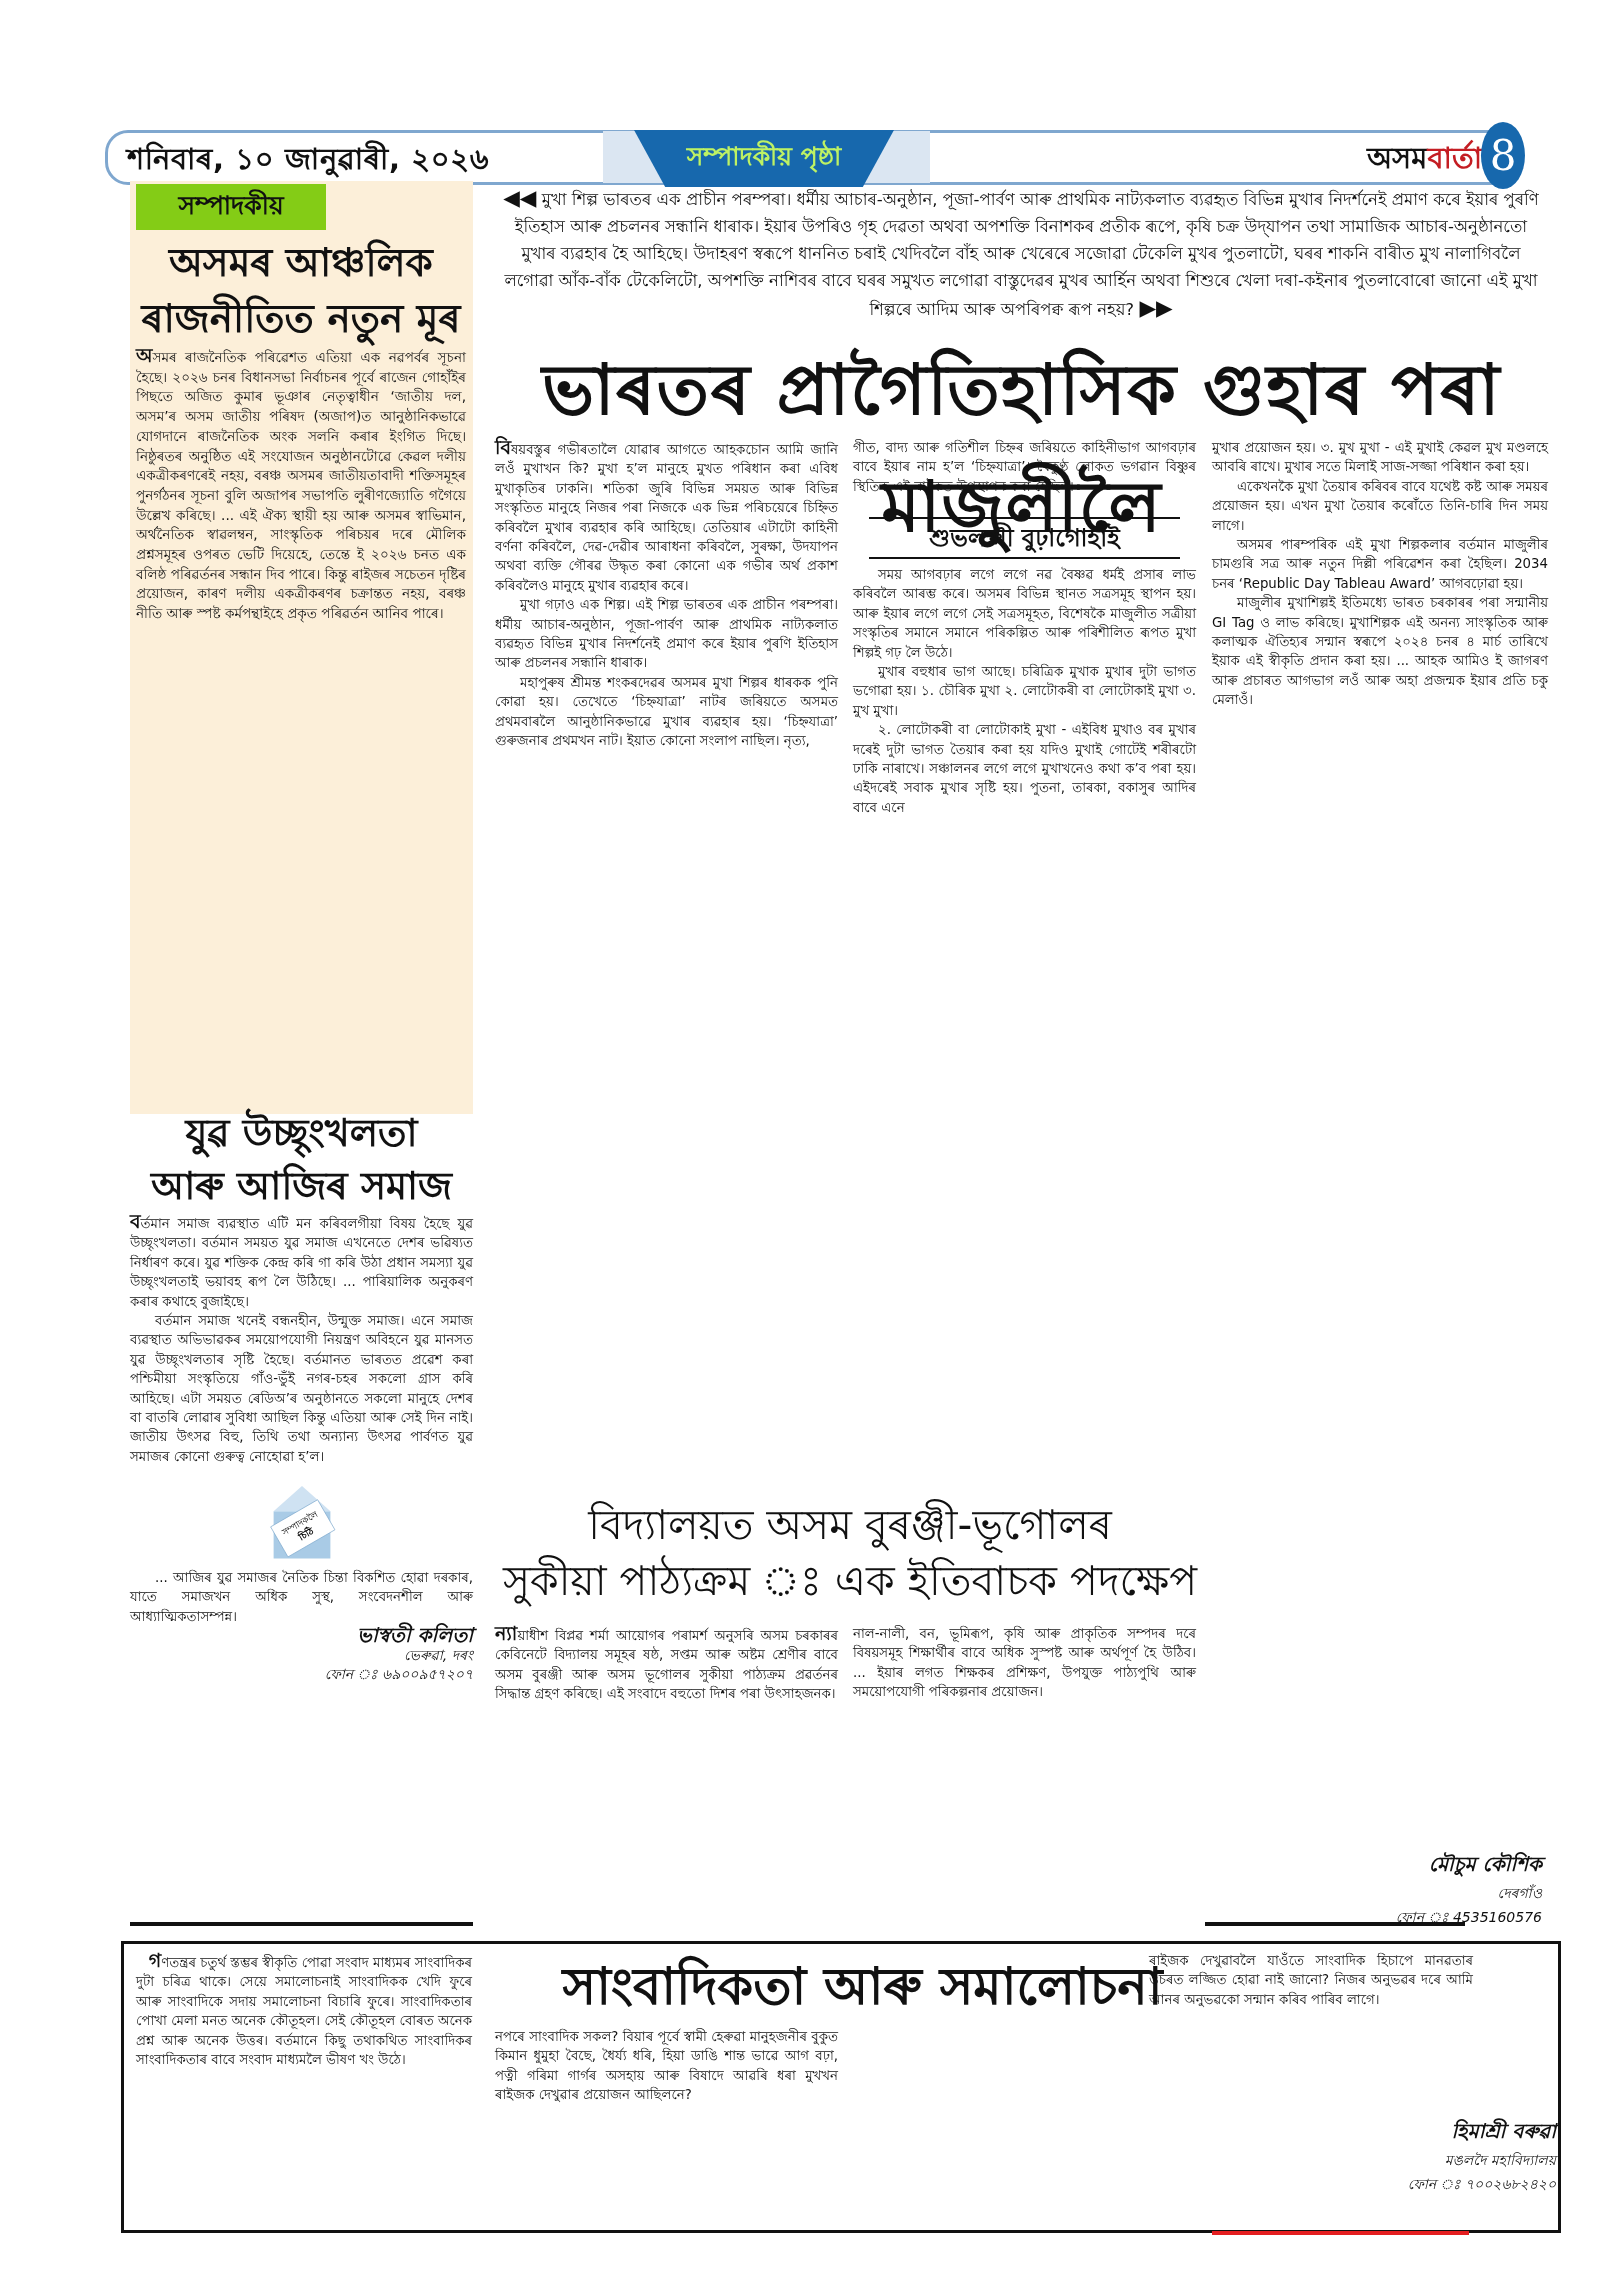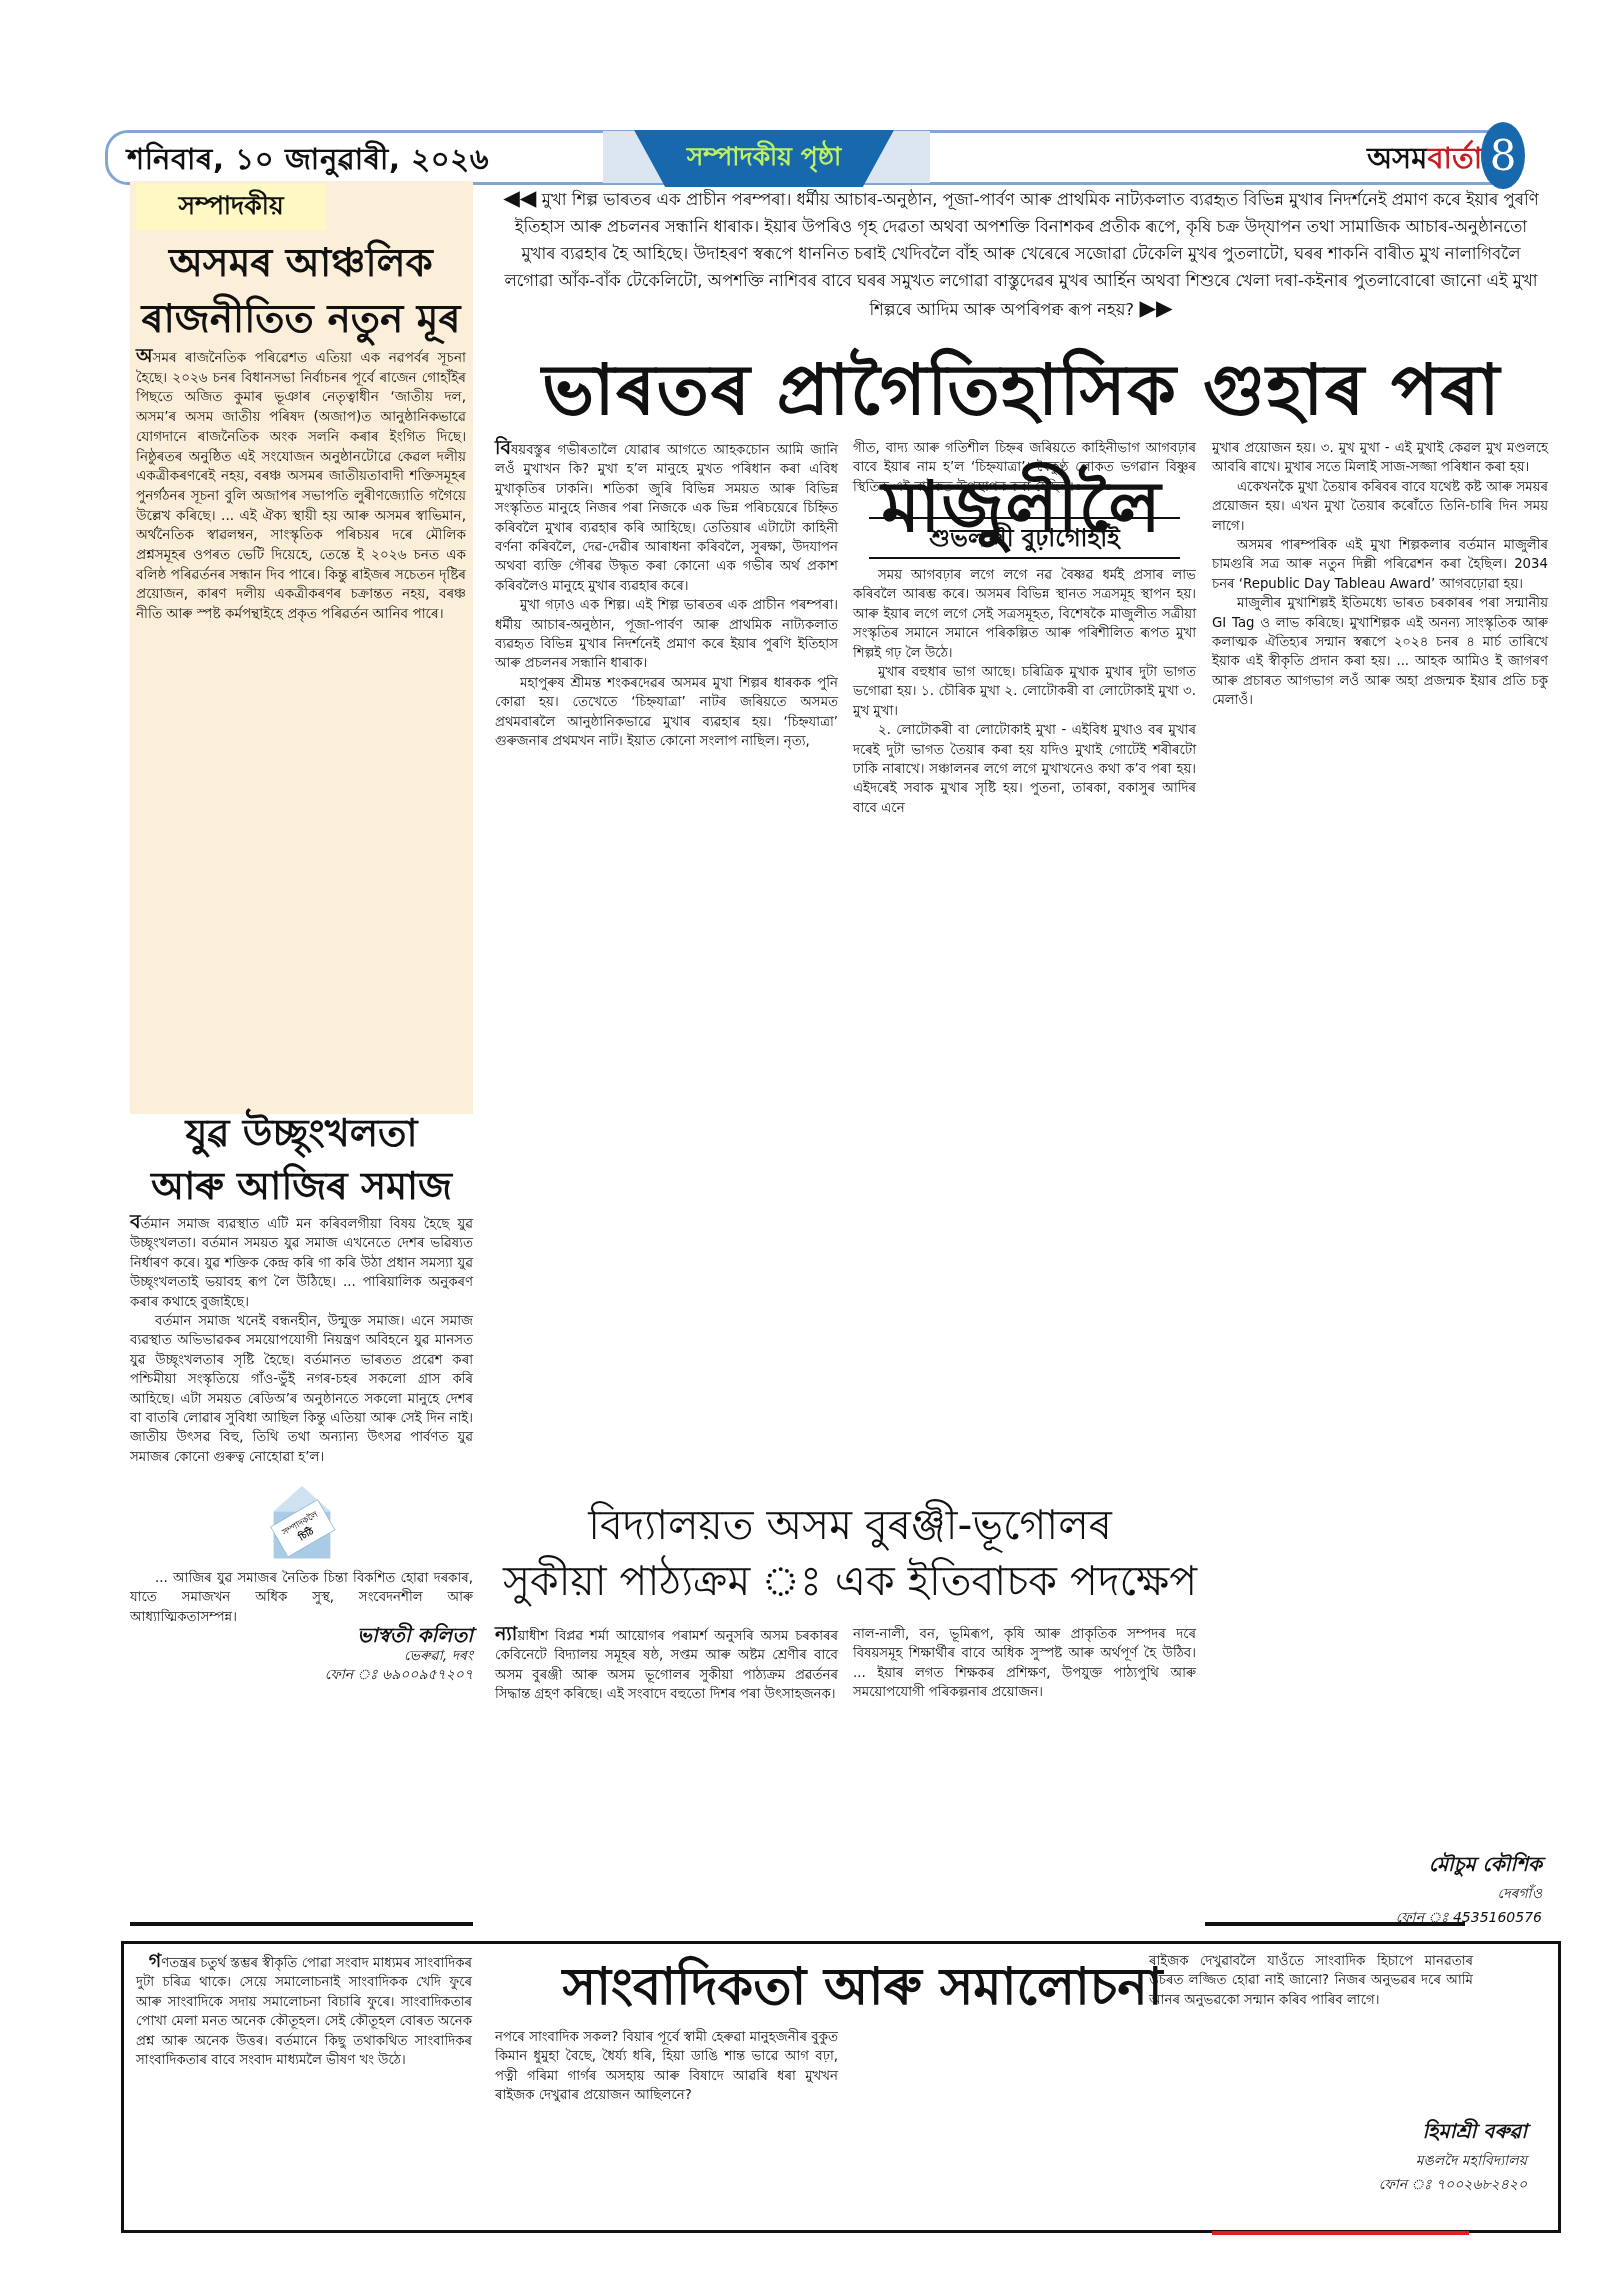--- a/index.html
+++ b/index.html
@@ -14,21 +14,21 @@
   .hdr-center { left:634px; top:130px; width:260px; height:57px; background:#1768ad;
                 clip-path:polygon(0 0,100% 0,88% 100%,12% 100%); color:#bef264;
                 font-size:25px; font-weight:bold; display:flex; align-items:center; justify-content:center; }
   .hdr-logo { left:1367px; top:135px; font-size:29px; font-weight:bold; }
   .hdr-logo .red { color:#c41d23; }
   .hdr-page { left:1481px; top:122px; width:44px; height:67px; border-radius:50%; background:#1768ad; color:#fff;
               font-size:42px; display:flex; align-items:center; justify-content:center; font-family:"DejaVu Serif", serif; }
 
   
   .ed-box { left:130px; top:181px; width:343px; height:933px; background:#fcefd9; }
-  .ed-tag { left:136px; top:184px; width:190px; height:46px; background:#fef9c3; font-size:25px; font-weight:bold;
+  .ed-tag { left:136px; top:184px; width:190px; height:46px; background:#84cc16; font-size:25px; font-weight:bold;
             display:flex; align-items:center; justify-content:center; }
   .ed-title { left:136px; top:235px; width:330px; text-align:center; font-size:39px; font-weight:bold; line-height:56px; }
   .ed-body { left:136px; top:346px; width:330px; font-size:13.6px; line-height:19.7px; text-align:justify; }
   .dropcap { font-weight:bold; font-size:19px; }
 
   
   .yuv-title { left:130px; top:1107px; width:343px; text-align:center; font-size:38px; font-weight:bold; line-height:53px; }
   .yuv-body { left:130px; top:1212px; width:343px; font-size:13.3px; line-height:19.4px; text-align:justify; }
   .sig { text-align:right; }
   .sig-name { font-size:20px; font-weight:bold; font-style:italic; }
@@ -154,19 +154,19 @@
 <div class="abs bottom-title">সাংবাদিকতা আৰু সমালোচনা</div>
 <div class="abs col" style="left:136px;top:1951px;width:336px;">
   <p style="margin:0;text-indent:12.7px"><span class="dropcap">গ</span><span>ণতন্ত্ৰৰ চতুৰ্থ স্তম্ভৰ স্বীকৃতি পোৱা সংবাদ মাধ্যমৰ সাংবাদিকৰ দুটা চৰিত্ৰ থাকে। সেয়ে সমালোচনাই সাংবাদিকক খেদি ফুৰে আৰু সাংবাদিকে সদায় সমালোচনা বিচাৰি ফুৰে। সাংবাদিকতাৰ পোখা মেলা মনত অনেক কৌতূহল। সেই কৌতূহল বোৰত অনেক প্ৰশ্ন আৰু অনেক উত্তৰ। বৰ্তমানে কিছু তথাকথিত সাংবাদিকৰ সাংবাদিকতাৰ বাবে সংবাদ মাধ্যমলৈ ভীষণ খং উঠে।</span></p>
 </div>
 <div class="abs col" style="left:495px;top:2027px;width:343px;">
   <p style="margin:0">নপৰে সাংবাদিক সকল? বিয়াৰ পূৰ্বে স্বামী হেৰুৱা মানুহজনীৰ বুকুত কিমান ধুমুহা বৈছে, ধৈৰ্য্য ধৰি, হিয়া ডাঙি শান্ত ভাৱে আগ বঢ়া, পত্নী গৰিমা গাৰ্গৰ অসহায় আৰু বিষাদে আৱৰি ধৰা মুখখন ৰাইজক দেখুৱাৰ প্ৰয়োজন আছিলনে?</p>
 </div>
 <div class="abs col" style="left:1149px;top:1951px;width:324px;">
   <p style="margin:0">ৰাইজক দেখুৱাবলৈ যাওঁতে সাংবাদিক হিচাপে মানৱতাৰ ওচৰত লজ্জিত হোৱা নাই জানো? নিজৰ অনুভৱৰ দৰে আমি আনৰ অনুভৱকো সন্মান কৰিব পাৰিব লাগে।</p>
 </div>
-<div class="abs sig" style="left:1210px;top:2116px;width:317px;">
+<div class="abs sig" style="left:1239px;top:2116px;width:317px;">
   <div class="sig-name">হিমাশ্ৰী বৰুৱা</div>
   <div class="sig-place">মঙলদৈ মহাবিদ্যালয়</div>
   <div class="sig-phone">ফোন ঃ ৭০০২৬৮২৪২০</div>
 </div>
 <div class="abs red-rule"></div>
 
 
 </body></html>

